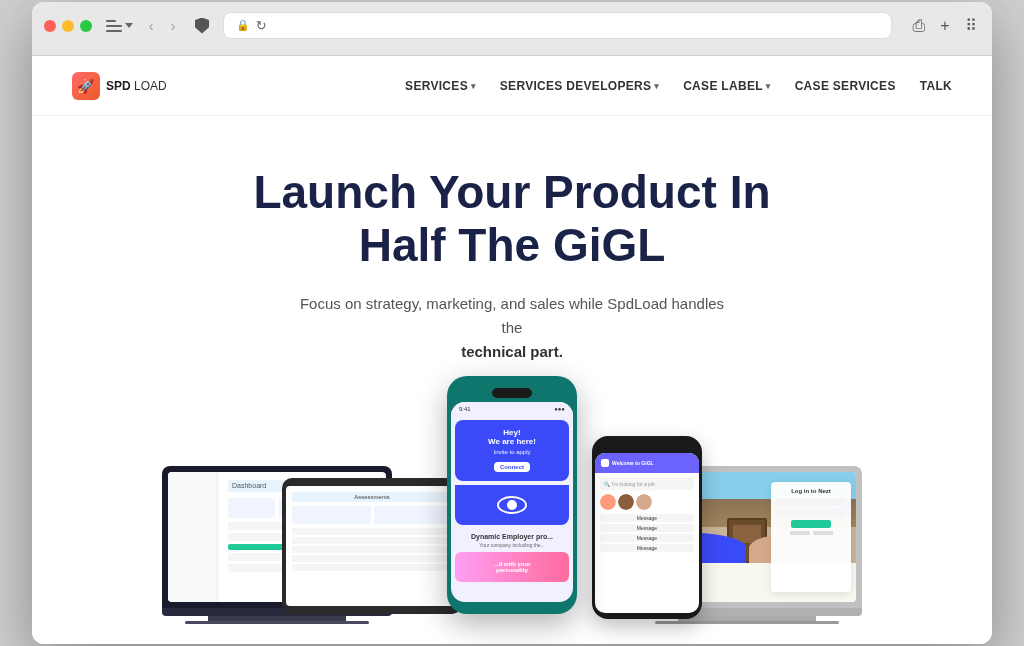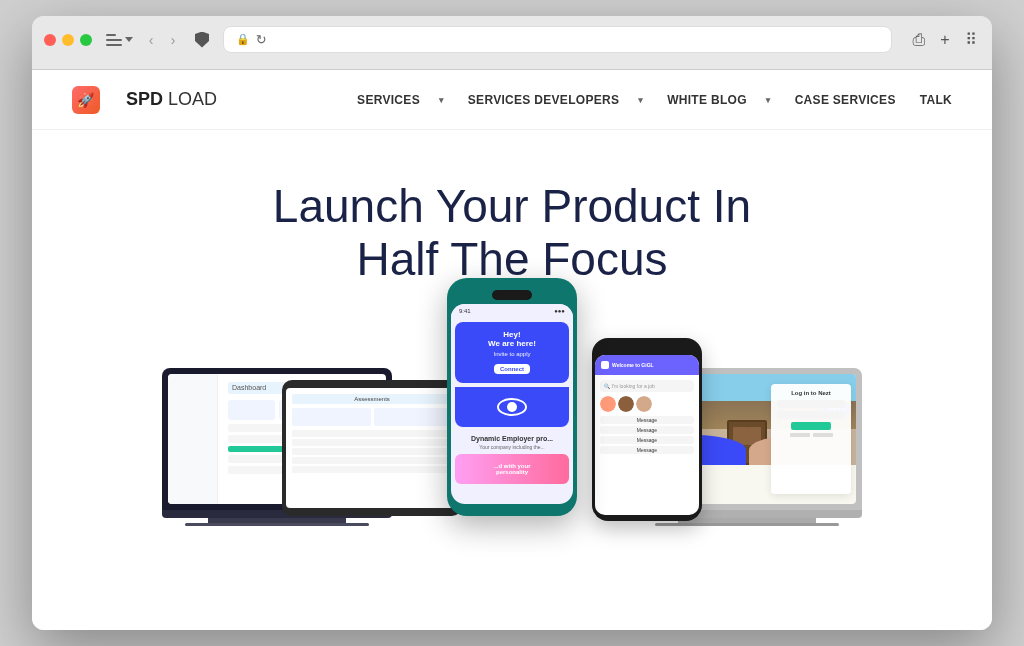--- a/index.html
+++ b/index.html
@@ -179,23 +179,22 @@
       height: 28px;
       background: linear-gradient(135deg, #ff6b6b, #ee5a24);
       border-radius: 6px;
       display: flex;
       align-items: center;
       justify-content: center;
       font-size: 14px;
     }
 
     .logo-text {
-      font-size: 18px;
+      font-size: 12px;
       color: #333;
-      margin-left: 20px;
     }
 
     .logo-text strong {
       font-weight: 700;
       color: #222;
     }
 
     .nav-links {
       display: flex;
       align-items: center;
@@ -204,21 +203,21 @@
     }
 
     .nav-links li a {
       font-size: 12px;
       font-weight: 600;
       color: #333;
       text-decoration: none;
       letter-spacing: 0.3px;
       display: flex;
       align-items: center;
-      gap: 19px;
+      gap: 3px;
     }
 
     .nav-links li a .dropdown-arrow {
       font-size: 9px;
       color: #666;
     }
 
     .nav-links li.case-studies a {
       font-weight: 600;
     }
@@ -236,21 +235,21 @@
     }
 
     
     .hero {
       text-align: center;
       padding: 50px 40px 20px;
     }
 
     .hero-title {
       font-size: 46px;
-      font-weight: 400;
+      font-weight: 700;
       color: #1a2347;
       line-height: 1.15;
       margin-bottom: 20px;
       max-width: 600px;
       margin-left: auto;
       margin-right: auto;
     }
 
     .hero-subtitle {
       font-size: 15px;
@@ -879,42 +878,46 @@
           </a>
         </li>
         <li>
           <a href="#">
             <span>SERVICES DEVELOPERS</span>
             <span class="dropdown-arrow">▾</span>
           </a>
         </li>
         <li>
           <a href="#">
-            <span>WHITE BLOG</span>
+            <span>CASE LABEL</span>
             <span class="dropdown-arrow">▾</span>
           </a>
         </li>
         <li class="case-studies">
           <a href="#">
             <span>CASE SERVICES</span>
           </a>
         </li>
         <li>
           <a href="#">
             <span>TALK</span>
           </a>
         </li>
       </ul>
     </nav>
 
     <section class="hero">
       <h1 class="hero-title">
         <span>Launch Your Product In</span><br>
-        <span>Half The Focus</span>
+        <span>Half The GiGL</span>
       </h1>
+      <p class="hero-subtitle">
+        <span>Focus on strategy, marketing, and sales while SpdLoad handles the</span><br>
+        <strong>technical part.</strong>
+      </p>
 
       <div class="devices-container">
 
         <div class="device-laptop-left">
           <div class="laptop-screen-left">
             <div class="laptop-inner-left">
               <div class="mock-sidebar"></div>
               <div class="mock-content">
                 <div class="mock-header-bar">Dashboard</div>
                 <div class="mock-row">

